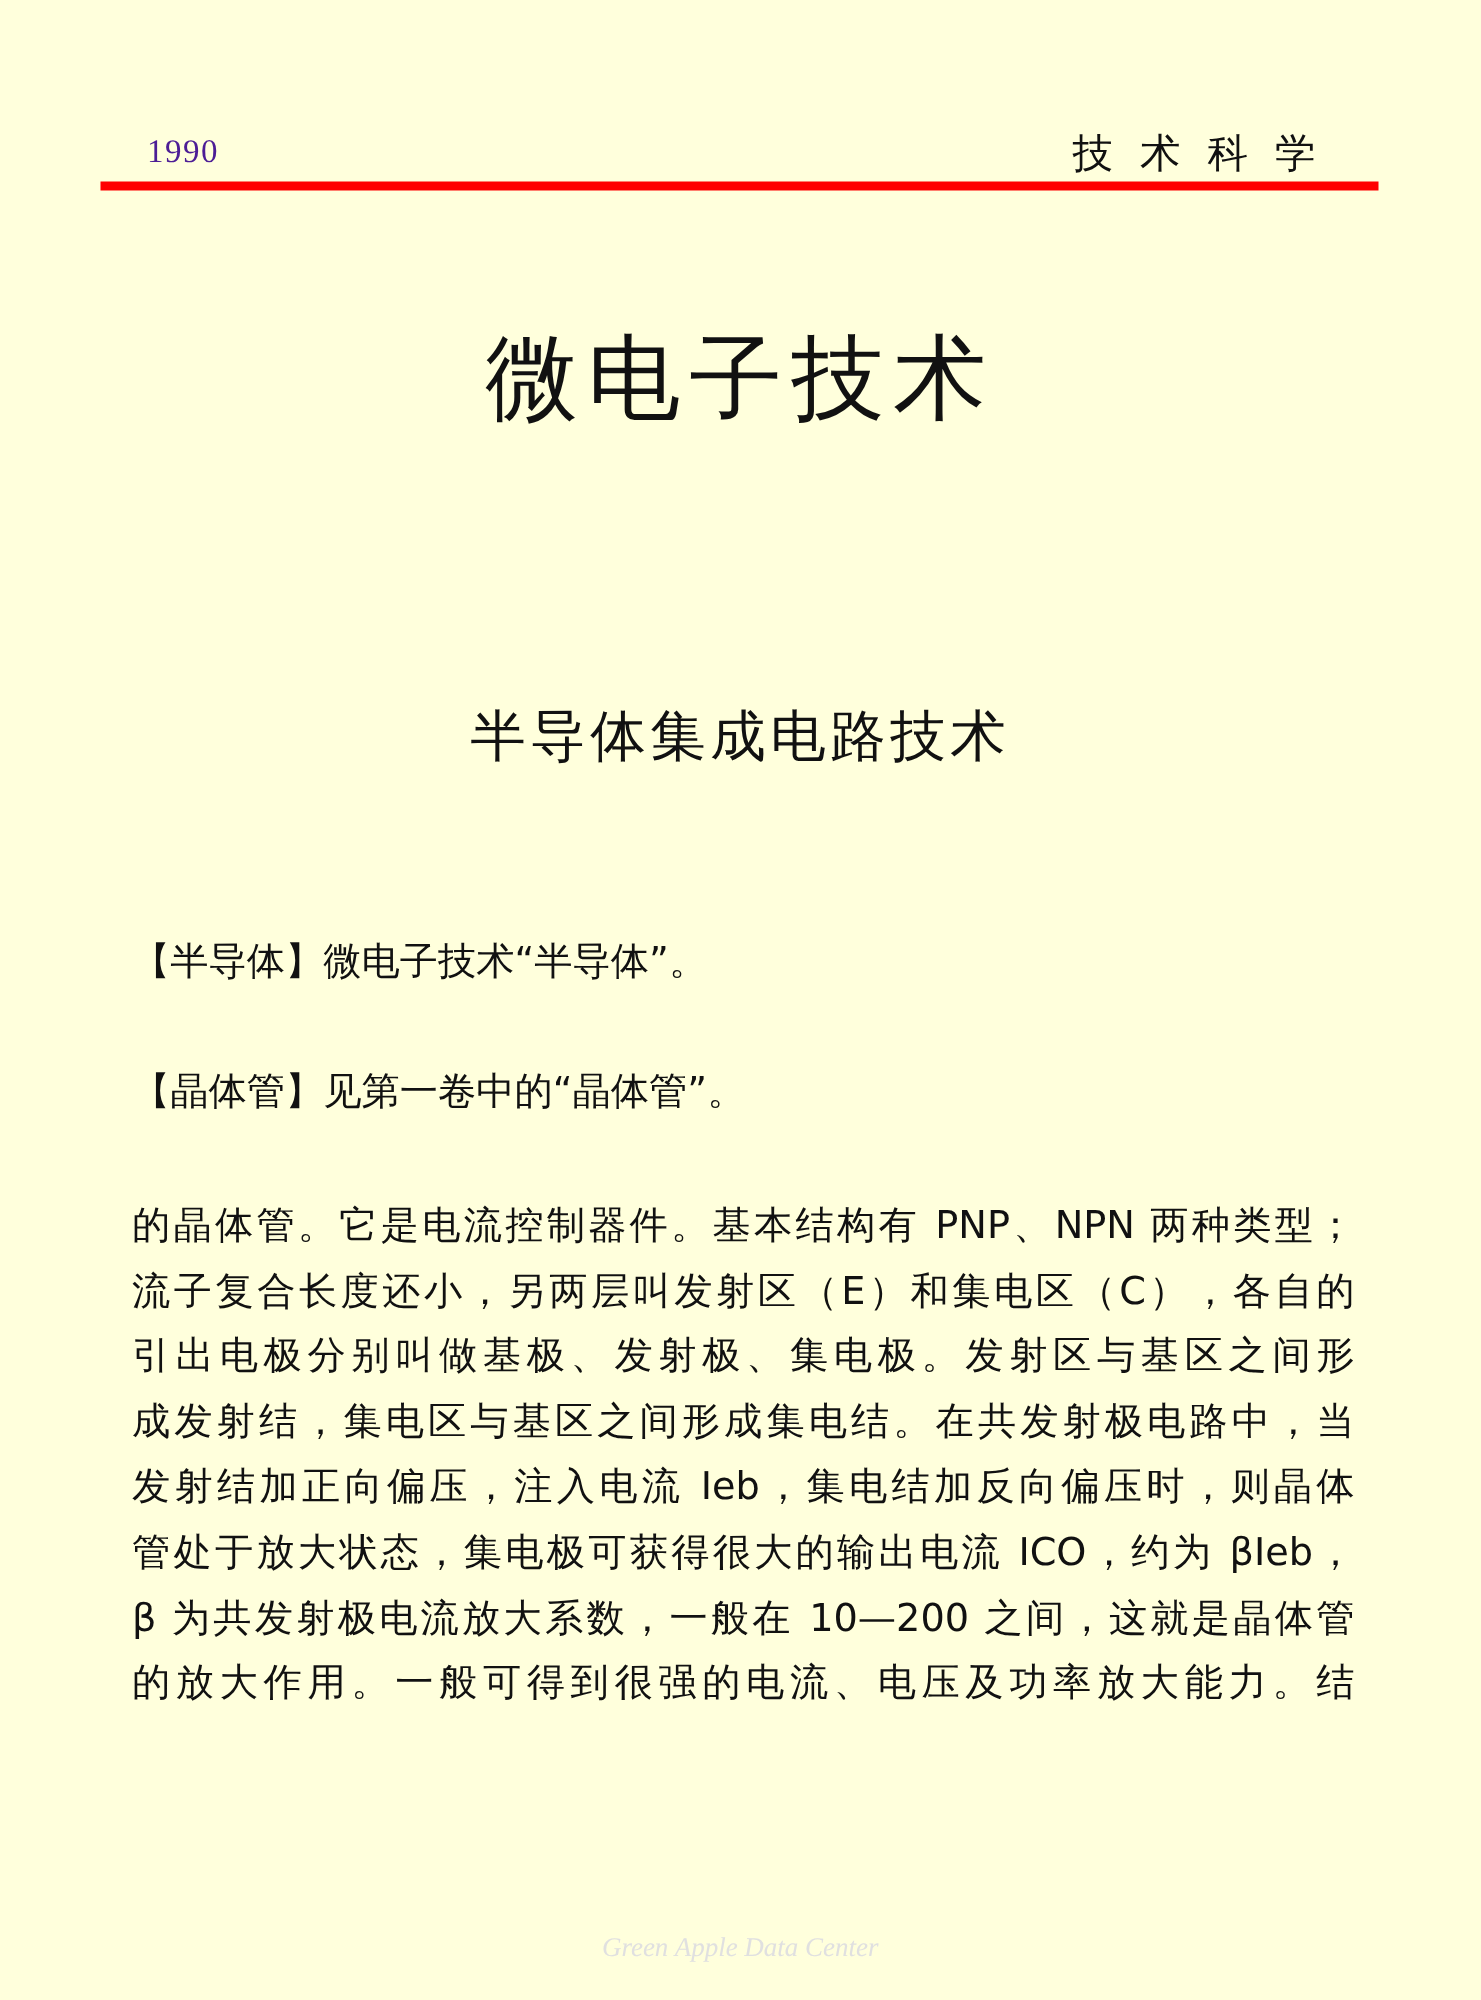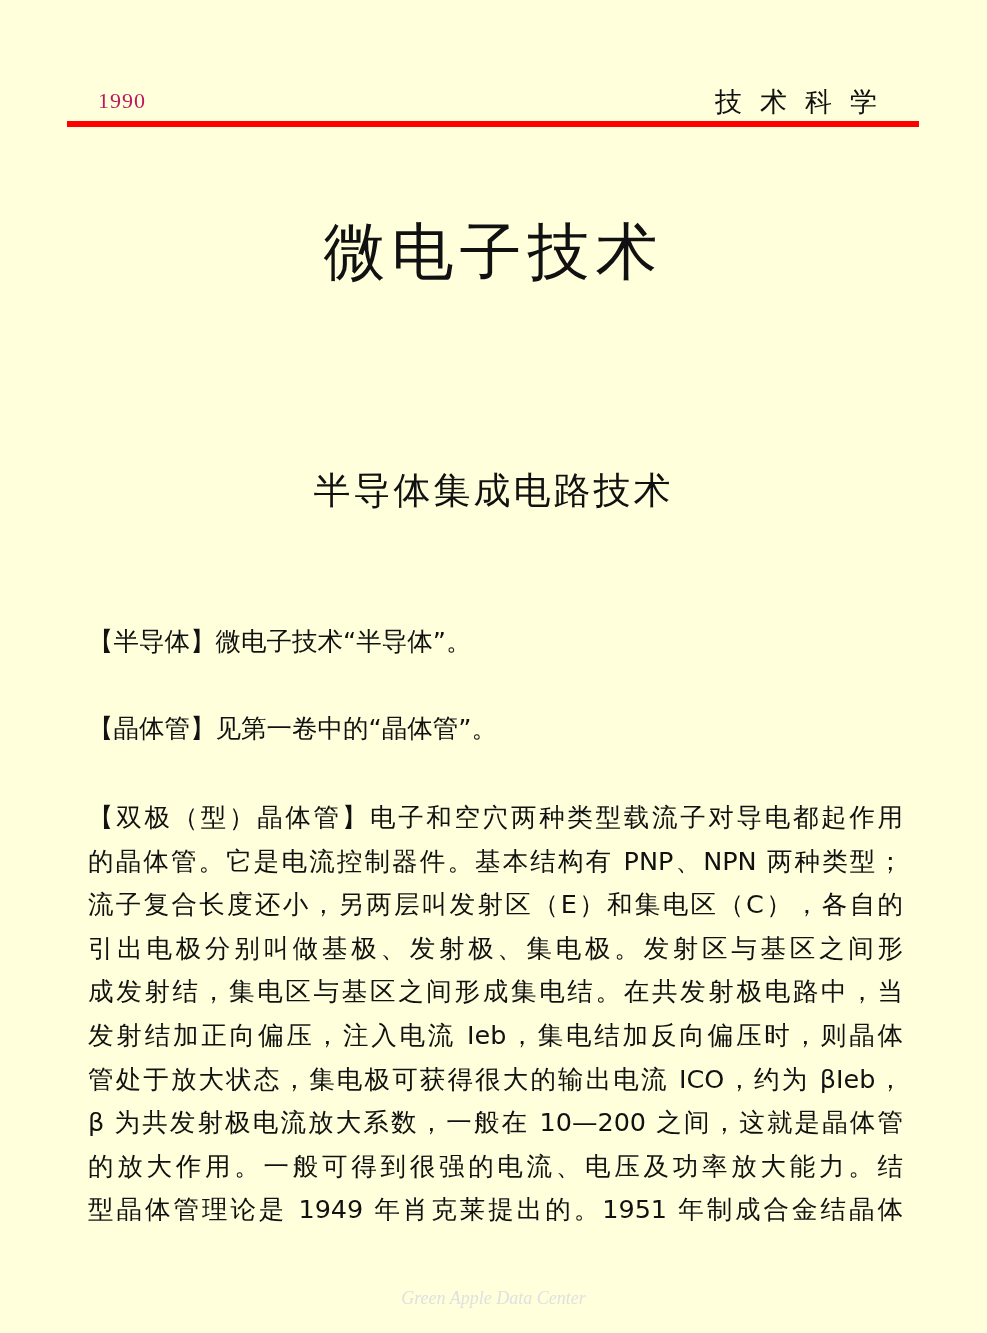--- a/index.html
+++ b/index.html
@@ -6,21 +6,21 @@
   body {
     width: 987px; height: 1333px;
     background: #ffffdc;
     position: relative; overflow: hidden;
     font-family: "DejaVu Sans", sans-serif;
     color: #111;
   }
   .header-year {
     position: absolute; left: 98px; top: 88px;
     font-family: "Liberation Serif", serif;
-    font-size: 22px; color: #be185d; letter-spacing: 1px;
+    font-size: 22px; color: #4c1d95; letter-spacing: 1px;
   }
   .header-section {
     position: absolute; right: 92px; top: 84px;
     font-size: 27px; letter-spacing: 18px; color: #111;
   }
   .header-rule {
     position: absolute; left: 67px; top: 121px;
     width: 852px; height: 6px; background: #ff0000;
   }
   .page-title {
@@ -58,25 +58,23 @@
 
 <div class="entry short1">
   <span class="term">【半导体】</span><span>微电子技术“半导体”。</span>
 </div>
 
 <div class="entry short2">
   <span class="term">【晶体管】</span><span>见第一卷中的“晶体管”。</span>
 </div>
 
 <div class="entry long">
-  <span class="line"><span class="term">【双极（型）晶体管】</span><span>电子和空穴两种类型载流子对导电都起作用</span></span>
   <span class="line">的晶体管。它是电流控制器件。基本结构有 PNP、NPN 两种类型；</span>
   <span class="line">流子复合长度还小，另两层叫发射区（E）和集电区（C），各自的</span>
   <span class="line">引出电极分别叫做基极、发射极、集电极。发射区与基区之间形</span>
   <span class="line">成发射结，集电区与基区之间形成集电结。在共发射极电路中，当</span>
   <span class="line">发射结加正向偏压，注入电流 Ieb，集电结加反向偏压时，则晶体</span>
   <span class="line">管处于放大状态，集电极可获得很大的输出电流 ICO，约为 βIeb，</span>
   <span class="line">β 为共发射极电流放大系数，一般在 10—200 之间，这就是晶体管</span>
   <span class="line">的放大作用。一般可得到很强的电流、电压及功率放大能力。结</span>
-  <span class="line">型晶体管理论是 1949 年肖克莱提出的。1951 年制成合金结晶体</span>
 </div>
 
 <div class="watermark">Green Apple Data Center</div>
 
 </body></html>

